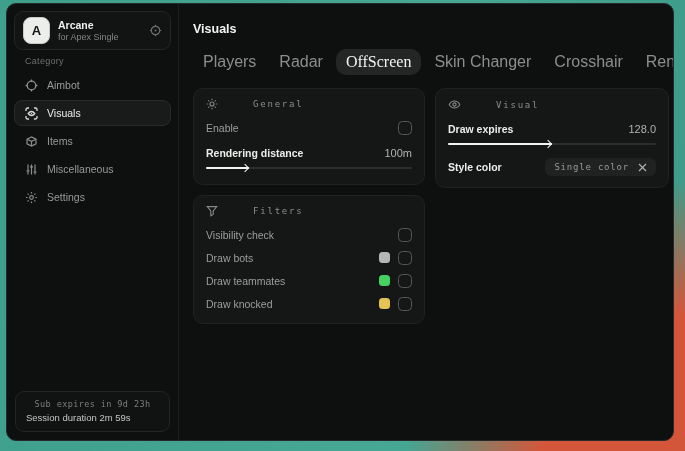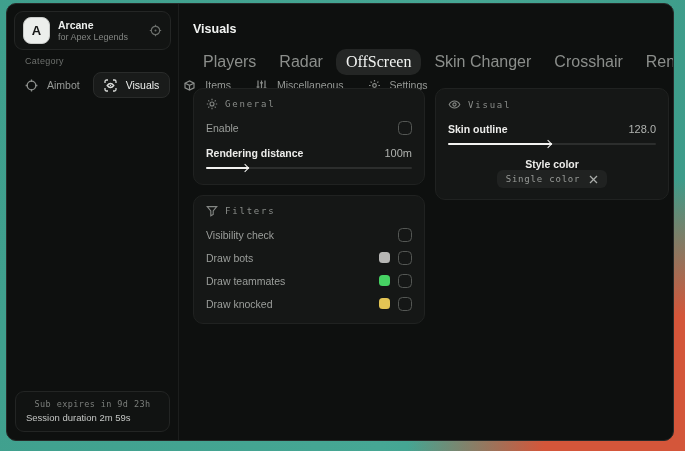--- a/index.html
+++ b/index.html
@@ -25,21 +25,21 @@
   .logo {
     width:27px; height:27px; border-radius:8px; background:#eceeec; color:#161616;
     display:flex; align-items:center; justify-content:center;
     font-weight:bold; font-size:13px; border:1px solid #c9cbc9;
   }
   .brand-text { display:flex; flex-direction:column; gap:1px; }
   .brand-name { font-size:10.5px; font-weight:bold; color:#eceeec; }
   .brand-sub  { font-size:9px; color:#828582; }
   .brand-icon { margin-left:auto; color:#6b6e6b; display:flex; }
   .category { margin:2px 18px 6px; font-size:9px; color:#6d706d; letter-spacing:.3px; }
-  .nav { display:flex; flex-direction:row; gap:2px; margin:0 7px; }
+  .nav { display:flex; flex-direction:column; gap:2px; margin:0 7px; }
   .nav-item {
     display:flex; align-items:center; gap:9px; height:26px; padding:0 10px;
     border-radius:8px; border:1px solid transparent; color:#979a97; font-size:10.5px;
     cursor:default;
   }
   .nav-item .nicon { display:flex; color:#8a8d8a; }
   .nav-item.selected { background:#191b1a; border-color:#292b2a; color:#edefed; }
   .nav-item.selected .nicon { color:#d8dad8; }
   .session-card {
     margin:8px; margin-top:auto; border:1px solid #232524; border-radius:9px;
@@ -52,21 +52,21 @@
   .page-title { font-size:12.5px; font-weight:bold; color:#f1f3f1; margin:4px 0 13px; }
   .tabs { display:flex; align-items:center; gap:3px; margin-bottom:13px; }
   .tab { padding:4px 10px; font-size:16px; color:#8b8e8b; border-radius:10px; cursor:default; white-space:nowrap; }
   .tab.selected { background:#242625; color:#f2f4f2;font-family:Liberation Serif, serif; }
   .content { display:flex; gap:10px; align-items:flex-start; }
   .col { display:flex; flex-direction:column; gap:10px; }
   .col-left  { width:232px; }
   .col-right { width:234px;border-radius:29px; }
   .panel { width:100%; background:#151716; border:1px solid #202221; border-radius:10px; padding:9px 12px 11px; }
   .panel-head { display:flex; align-items:center; gap:7px; margin-bottom:9px; color:#858885; }
-  .panel-title { font-family:"DejaVu Sans Mono", monospace; font-size:9px; letter-spacing:1.8px; color:#8a8d8a; }
+  .panel-title { font-family:"DejaVu Sans Mono", monospace; font-size:9px; letter-spacing:1.8px; color:#8a8d8a;margin-left:28px; }
   .row { display:flex; align-items:center; justify-content:space-between; min-height:17px; }
   .row + .row { margin-top:5px; }
   .rows-gap .row + .row { margin-top:6px; }
   .row-label { font-size:10.5px; color:#9b9e9b; }
   .row-label.strong { color:#ececea; font-weight:bold; }
   .row-value { font-size:11px; color:#b0b3b0; }
   .controls { display:flex; align-items:center; gap:8px; }
   .checkbox { width:14px; height:14px; border:1.5px solid #545754; border-radius:4.5px; background:transparent; cursor:pointer; }
   .swatch { width:11px; height:11px; border-radius:3.5px; }
   .slider { position:relative; height:10px; margin-top:2px; cursor:pointer; }
@@ -88,21 +88,21 @@
 <body>
 
 <div class="window">
 
   <div class="sidebar">
 
     <div class="brand-card">
       <div class="logo">A</div>
       <div class="brand-text">
         <span class="brand-name">Arcane</span>
-        <span class="brand-sub">for Apex Legends</span>
+        <span class="brand-sub">for Apex Single</span>
       </div>
       <span class="brand-icon">
         <svg width="13" height="13" viewBox="0 0 13 13" fill="none" stroke="currentColor" stroke-width="1.2">
           <circle cx="6.5" cy="6.5" r="4.2"></circle>
             <circle cx="6.5" cy="6.5" r="1" fill="currentColor" stroke="none"></circle>
           <line x1="6.5" y1="0.8" x2="6.5" y2="2.6"></line>
             <line x1="6.5" y1="10.4" x2="6.5" y2="12.2"></line>
           <line x1="0.8" y1="6.5" x2="2.6" y2="6.5"></line>
             <line x1="10.4" y1="6.5" x2="12.2" y2="6.5"></line>
         </svg>
@@ -261,29 +261,29 @@
           <div class="panel-head">
             <span>
               <svg width="13" height="13" viewBox="0 0 13 13" fill="none" stroke="currentColor" stroke-width="1.1">
                 <path d="M1.2 6.5C2.5 4.2 4.4 3 6.5 3s4 1.2 5.3 3.5C10.5 8.8 8.6 10 6.5 10S2.5 8.8 1.2 6.5Z"></path>
                 <circle cx="6.5" cy="6.5" r="1.6"></circle>
               </svg>
             </span>
             <span class="panel-title">Visual</span>
           </div>
           <div class="row">
-            <span class="row-label strong">Skin outline</span>
+            <span class="row-label strong">Draw expires</span>
             <span class="row-value">128.0</span>
           </div>
           <div class="slider">
             <div class="slider-track"></div>
             <div class="slider-fill" style="width: 50%;"></div>
             <div class="slider-thumb" style="left: 50%;"></div>
           </div>
-          <div class="row" style="margin-top:9px;flex-direction:column;">
+          <div class="row" style="margin-top:9px;">
             <span class="row-label strong">Style color</span>
             <span class="select-pill">
               <span class="select-text">Single color</span>
               <span class="select-x">
                 <svg width="9" height="9" viewBox="0 0 9 9" fill="none" stroke="currentColor" stroke-width="1.3">
                   <line x1="1" y1="1" x2="8" y2="8"></line>
                     <line x1="8" y1="1" x2="1" y2="8"></line>
                 </svg>
               </span>
             </span>

